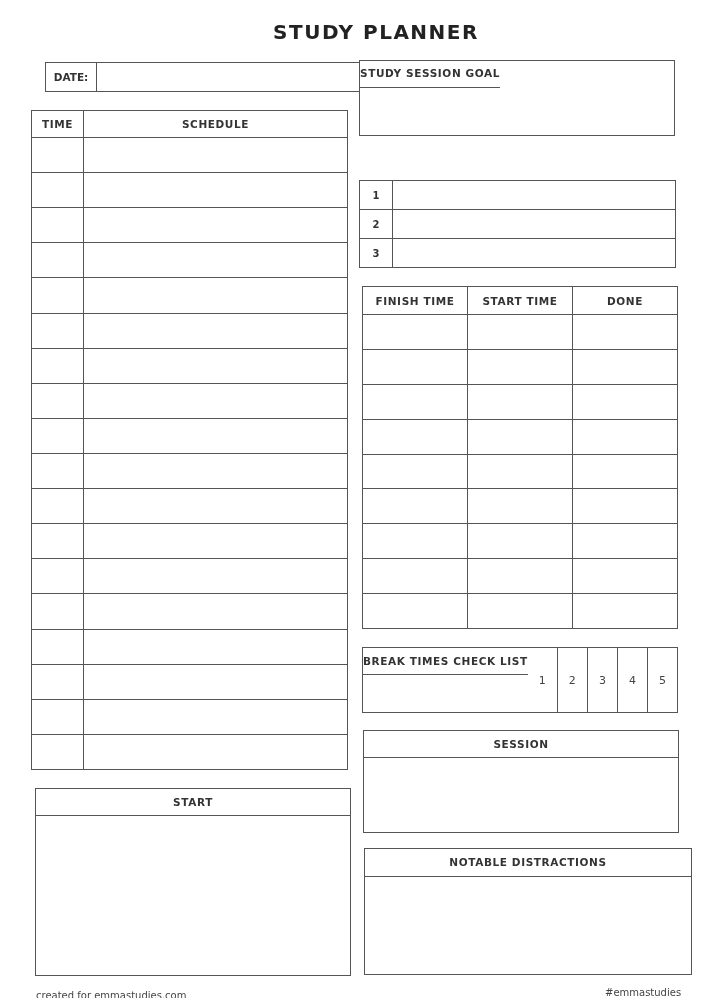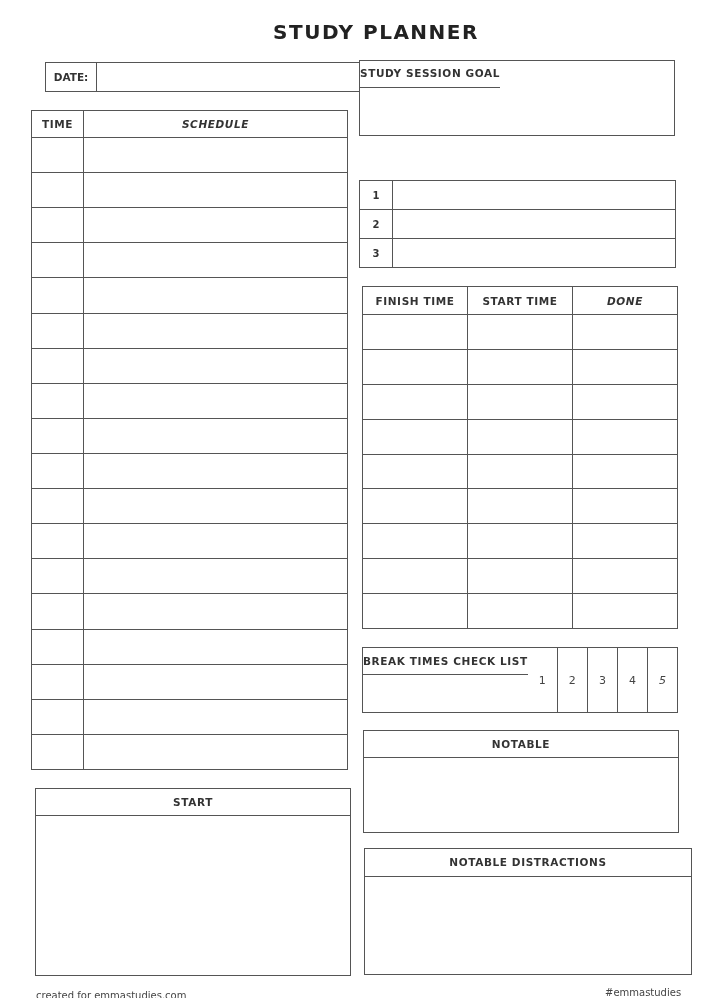--- a/index.html
+++ b/index.html
@@ -11,21 +11,21 @@
   .box { border: 1.5px solid #555; background: #fff; }
   .hdr { font-size: 10.5px; font-weight: bold; letter-spacing: 0.6px; color: #333;
          text-align: center; }
   .num { font-size: 10px; font-weight: bold; color: #333; }
   .footer { font-size: 10px; color: #444; }
   
   .row { display: flex; box-sizing: border-box; border-bottom: 1.2px solid #555; }
   .row:last-child { border-bottom: none; }
   .c { box-sizing: border-box; border-right: 1.2px solid #555; display: flex;
        align-items: center; justify-content: center; }
-  .c:last-child { border-right: none; font-style: italic; }
+  .c:last-child { border-right: none; }
 </style>
 </head>
 <body>
 
 <div class="abs title">STUDY PLANNER</div>
 
 <div class="abs box" style="left:31px; top:62px; width:380px; height:30px; display:flex;margin-left:14px;">
   <div style="width:50px; border-right:1.2px solid #555; font-size:10.5px; font-weight:bold; display:flex; align-items:center; justify-content:center; color:#333;">DATE:</div>
   <div style="flex:1;"></div>
 </div>
@@ -208,21 +208,21 @@
     <div class="c" style="flex:1; font-size:11px; color:#444;">
         <span>4</span>
       </div>
     <div class="c" style="flex:1; font-size:11px; color:#444;">
         <span>5</span>
       </div>
   </div>
 </div>
 
 <div class="abs box" style="left:363px; top:730px; width:316px; height:103px; display:flex; flex-direction:column;">
-  <div class="hdr" style="height:26px; line-height:26px; border-bottom:1.2px solid #555;">NOTABLE</div>
+  <div class="hdr" style="height:26px; line-height:26px; border-bottom:1.2px solid #555;">SESSION</div>
   <div style="flex:1;"></div>
 </div>
 
 <div class="abs box" style="left:364px; top:848px; width:328px; height:127px; display:flex; flex-direction:column;">
   <div class="hdr" style="height:27px; line-height:26px; border-bottom:1.2px solid #555;">NOTABLE DISTRACTIONS</div>
   <div style="flex:1;"></div>
 </div>
 
 <div class="abs footer" style="left:36px; top:990px;">created for emmastudies.com</div>
 <div class="abs footer" style="left:605px; top:987px;">#emmastudies</div>

